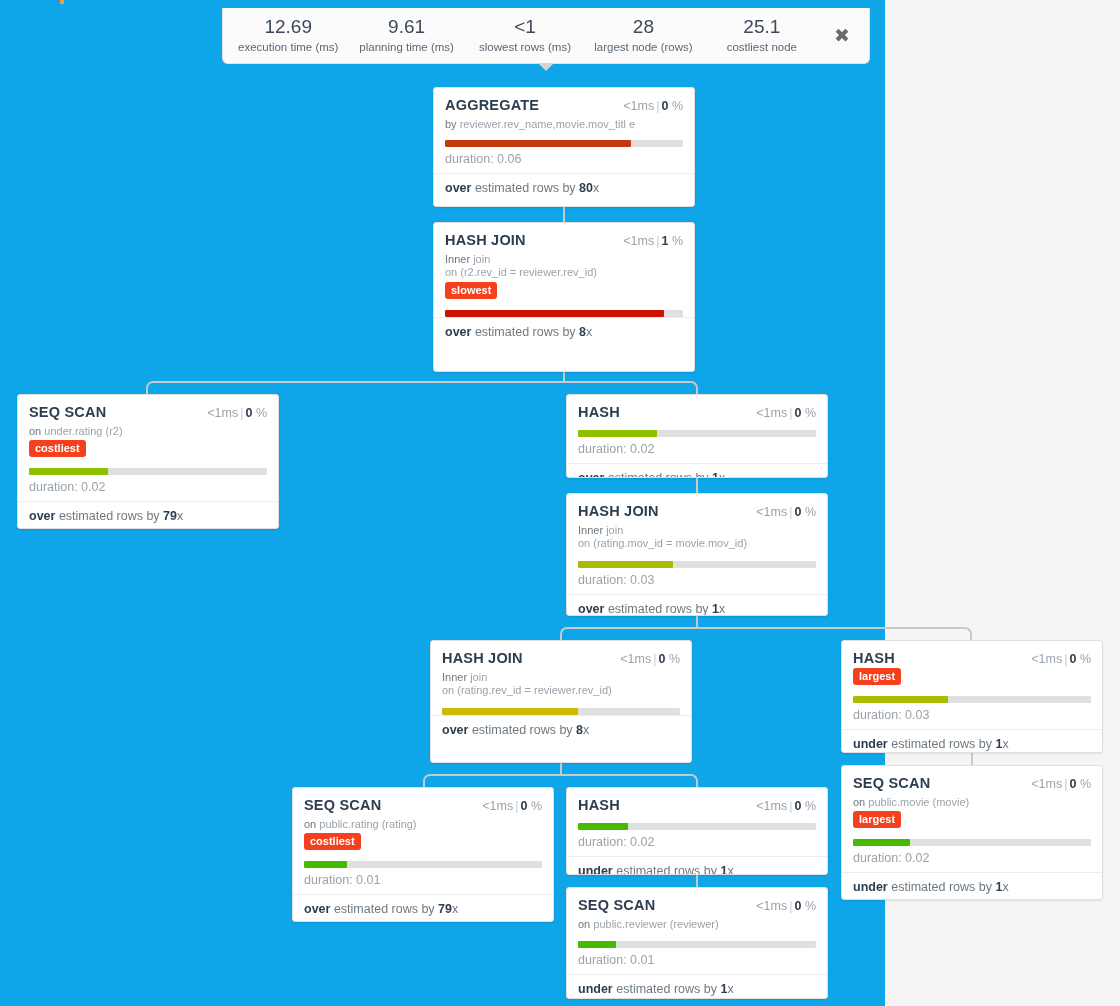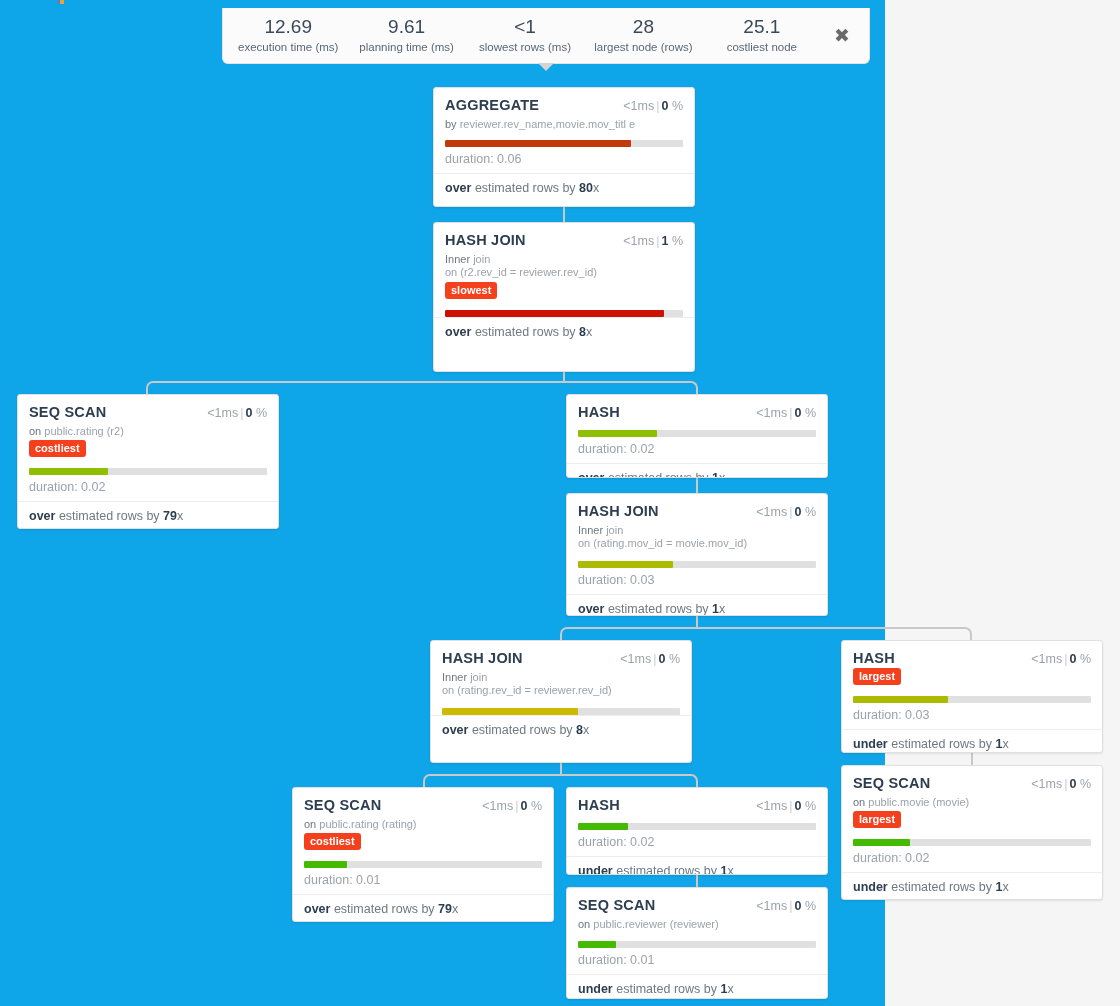--- a/index.html
+++ b/index.html
@@ -239,21 +239,21 @@
         <div class="bar-fill" style="width:92%; background:#cc1100;"></div>
       </div>
     <div class="est"><b>over</b> <span>estimated rows by</span> <span class="mult">8</span><span>x</span></div>
   </div>
 
   <div class="node" style="left:17px; top:394px; width:262px; height:135px;">
     <div class="node-head">
       <span class="node-title">SEQ SCAN</span>
       <span class="node-timing"><span>&lt;1ms</span><span class="sep">|</span><b>0</b> <span>%</span></span>
     </div>
-    <div class="node-sub"><span style="color:#6d7982">on</span> <span>public.rating (r2)</span></div>
+    <div class="node-sub"><span style="color:#6d7982">on</span> <span>under.rating (r2)</span></div>
     <span class="badge">costliest</span>
     
     <div class="bar-wrap" style="margin-top:11px;">
         <div class="bar-fill" style="width:33%; background:#8ec000;"></div>
       </div>
     <div class="duration">duration: 0.02</div>
     <div class="est"><b>over</b> <span>estimated rows by</span> <span class="mult">79</span><span>x</span></div>
   </div>
 
   <div class="node" style="left:566px; top:394px; width:262px; height:84px;">

